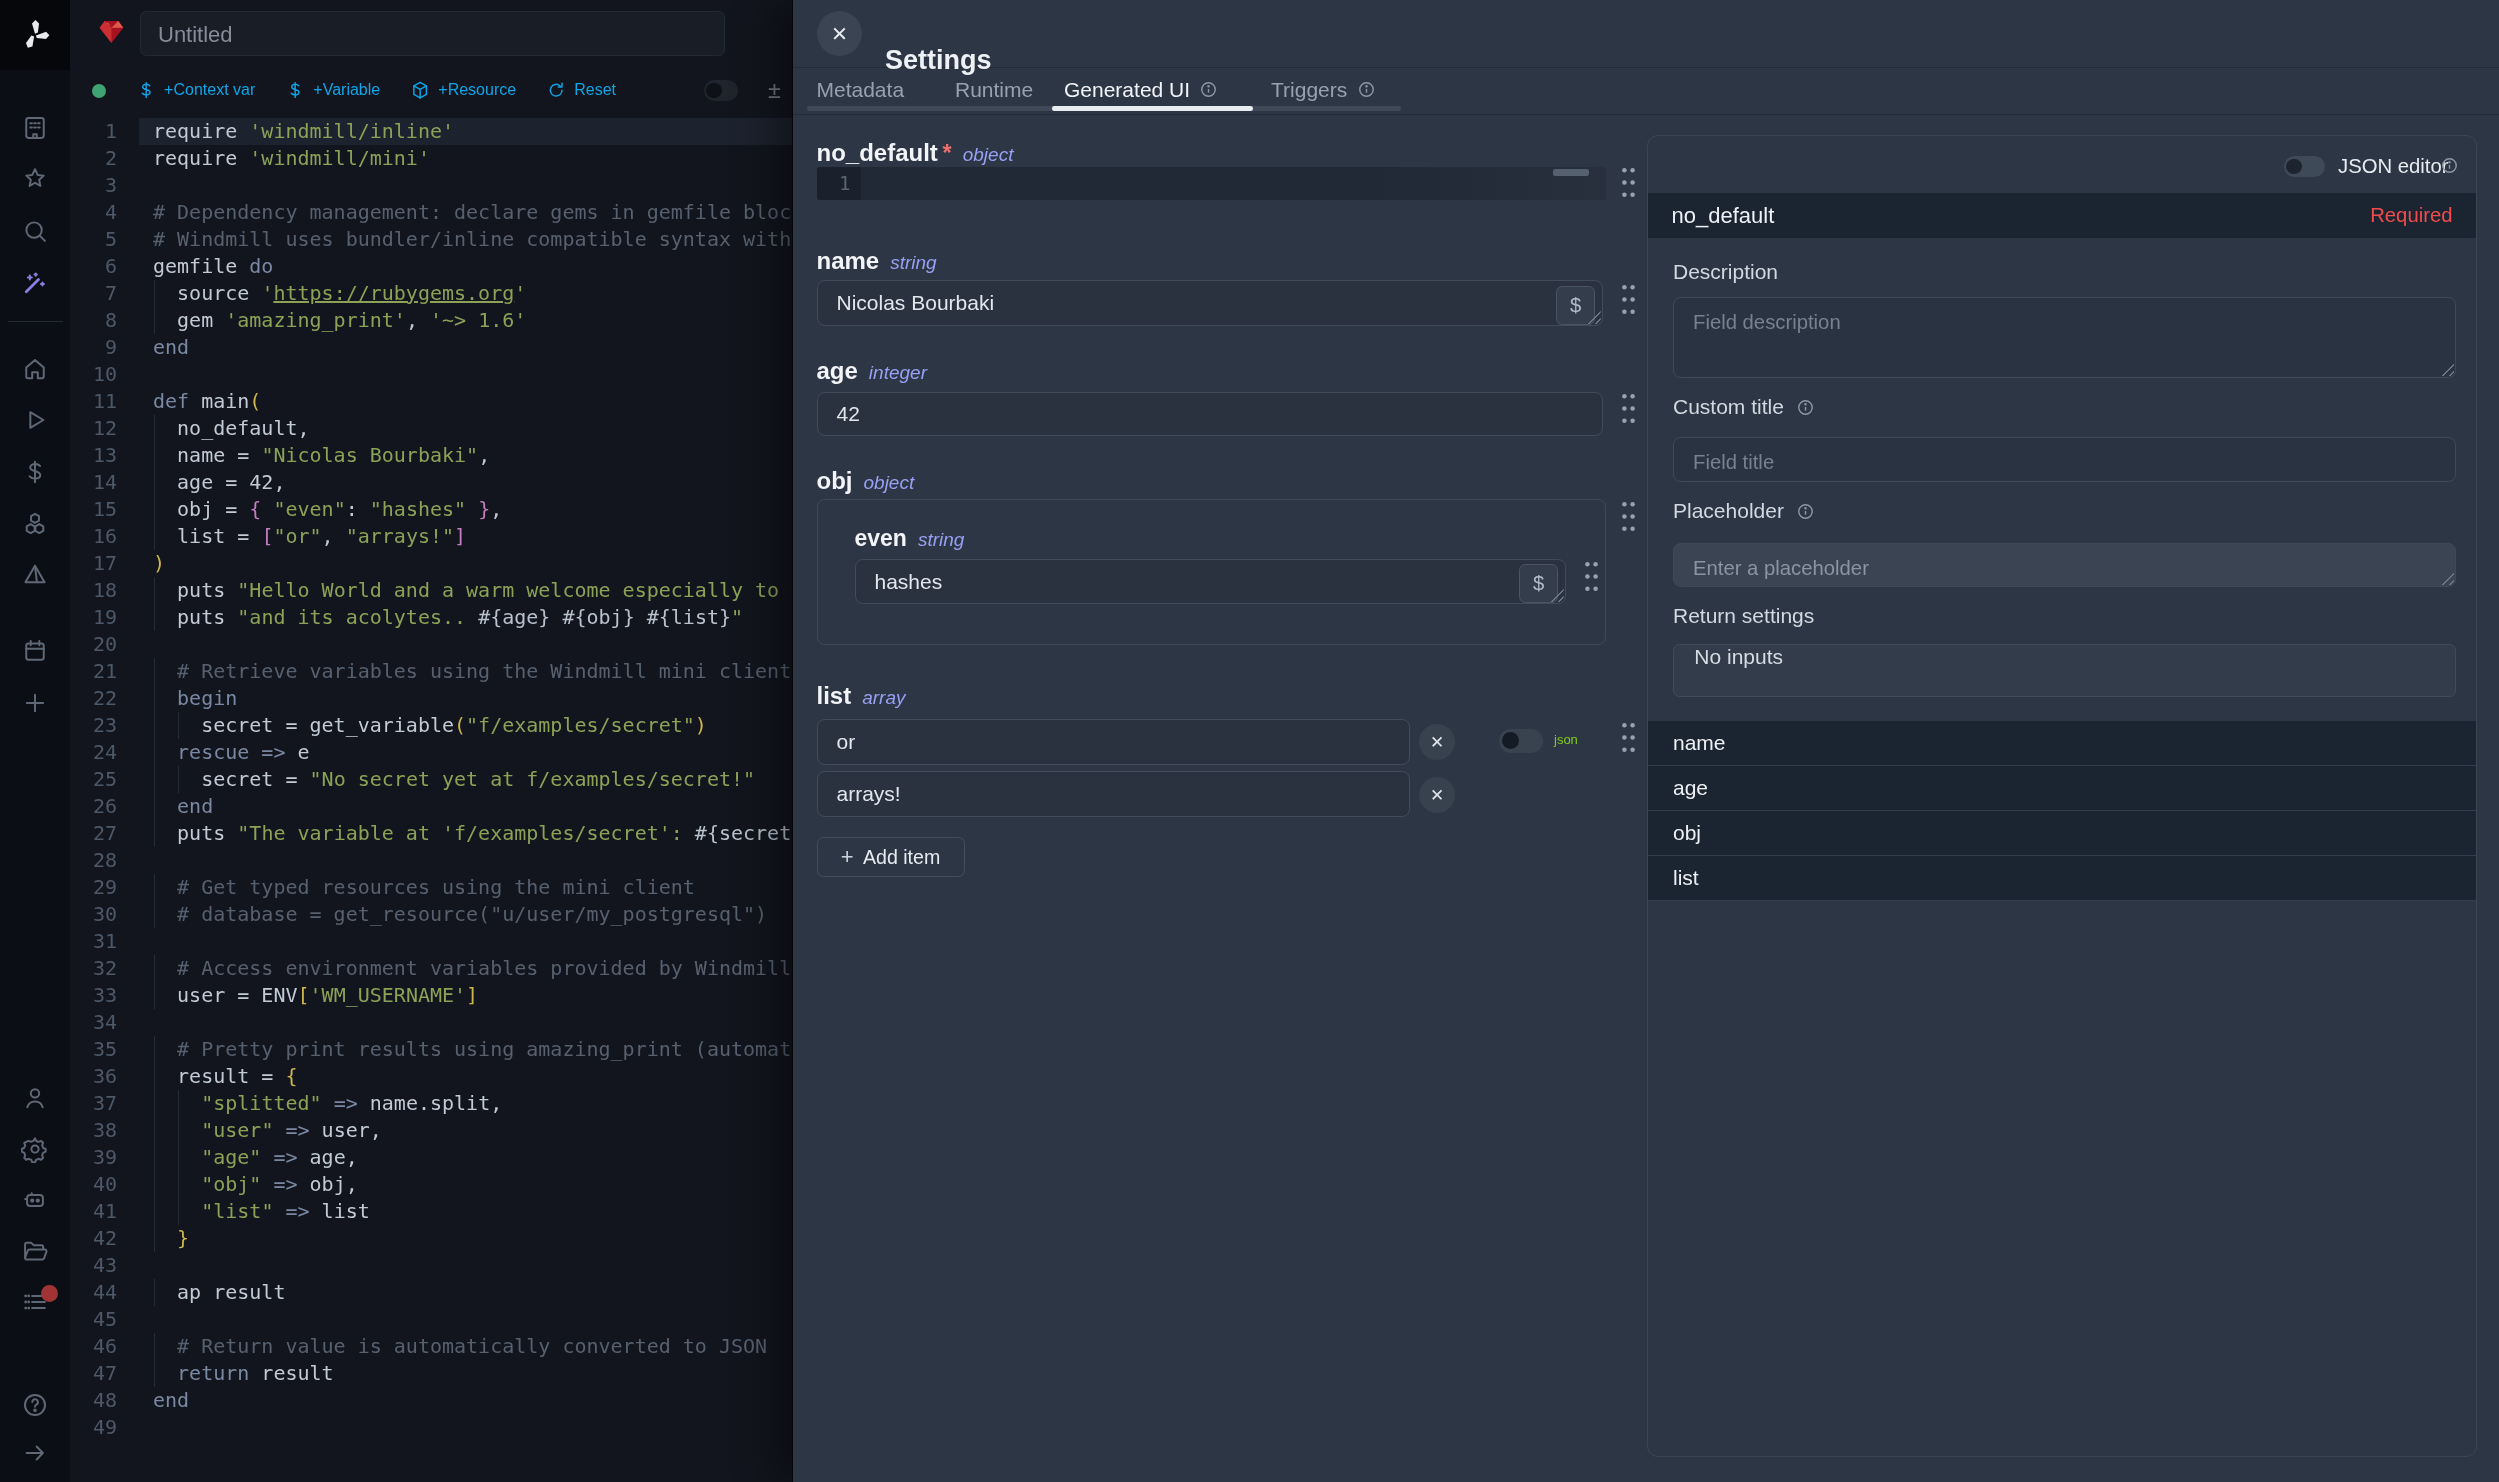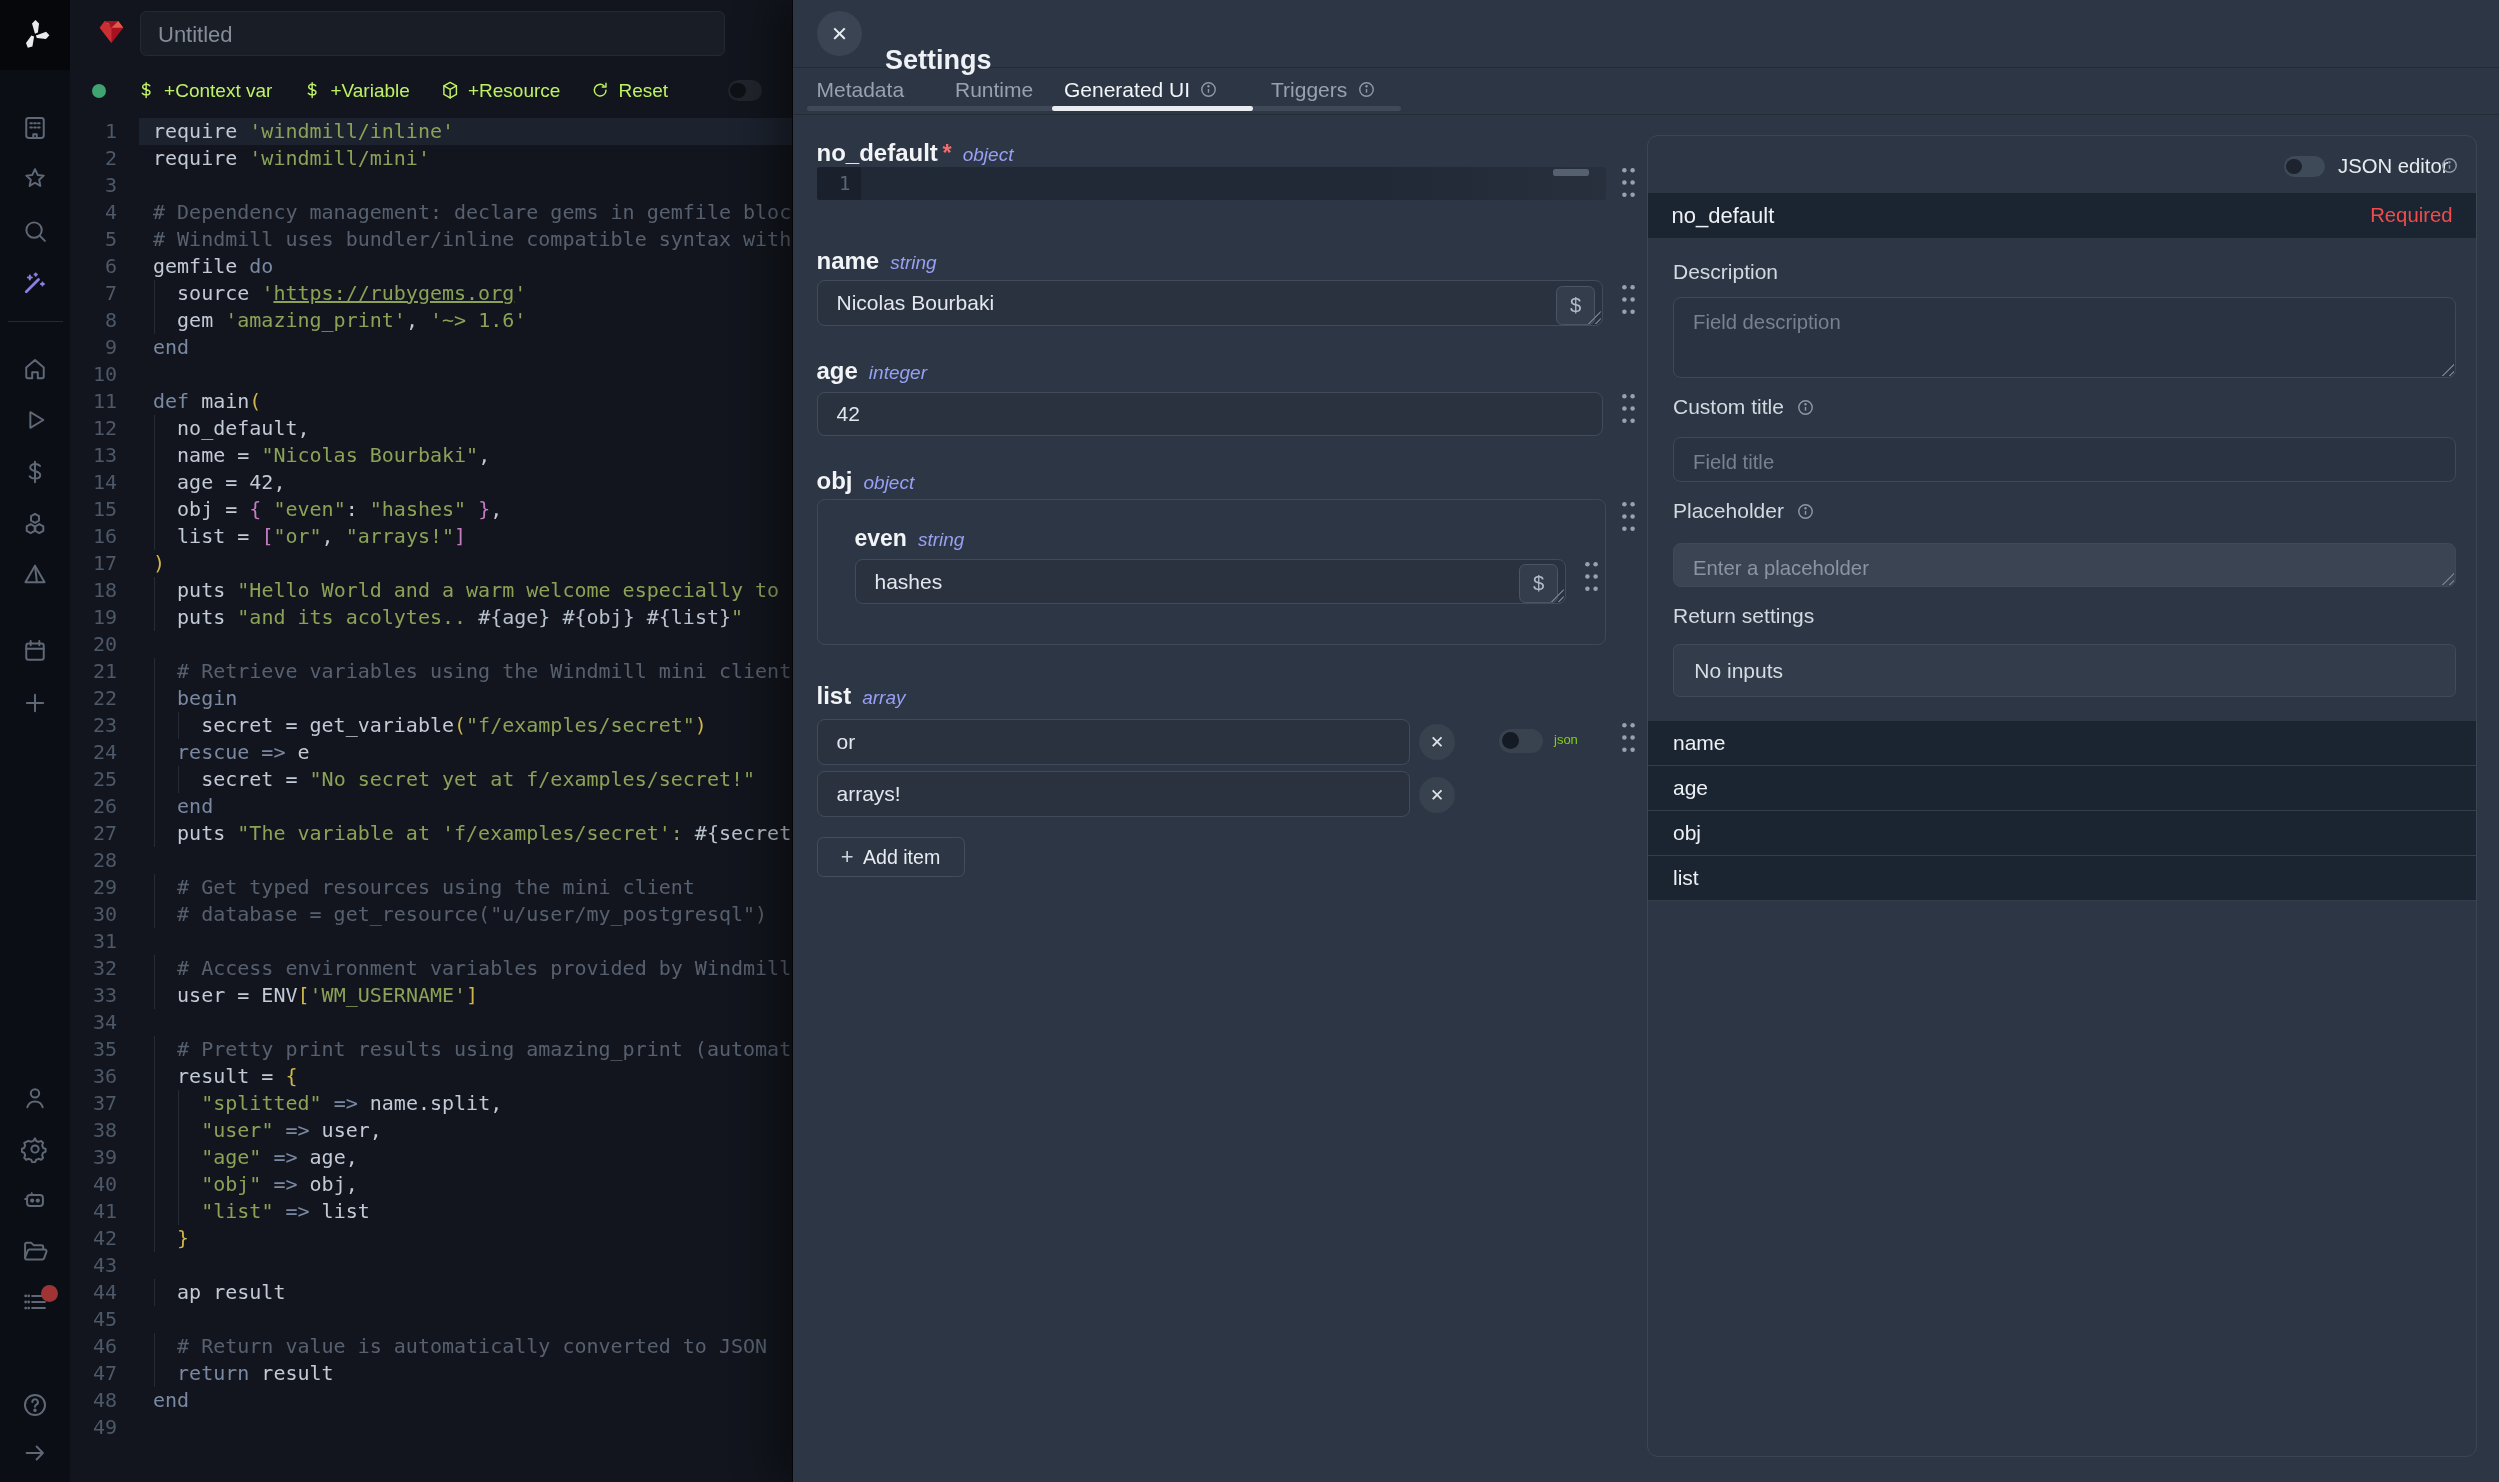--- a/index.html
+++ b/index.html
@@ -21,21 +21,21 @@
   
   #editor-col{position:absolute;left:70px;top:0;width:722px;height:1482px;background:#12151d;overflow:hidden;}
   #titlebar{position:absolute;left:0;top:0;width:100%;height:67px;}
   #lang-icon{position:absolute;left:28px;top:18px;width:27px;height:28px;}
   #title-input{position:absolute;left:70px;top:11px;width:585px;height:45px;background:#191d26;
                border:0.8px solid #242a34;border-radius:6.3px;color:#848c99;font-size:22px;
                line-height:45px;padding:0 17px;box-sizing:border-box;}
   #toolbar{position:absolute;left:0;top:67px;width:100%;height:47px;display:flex;align-items:center;
            padding:0 11px 0 22px;box-sizing:border-box;gap:30px;}
   .dot{width:14px;height:14px;border-radius:50%;background:#3fa472;flex:none;}
-  .tb-btn{display:flex;align-items:center;gap:7.8px;color:#bef264;font-size:19px;cursor:pointer;white-space:nowrap;}
+  .tb-btn{display:flex;align-items:center;gap:7.8px;color:#0ea5e9;font-size:16px;cursor:pointer;white-space:nowrap;}
   .tb-btn svg{width:20.3px;height:20.3px;}
   #tb-spacer{flex:1;}
   .tgl{position:relative;border-radius:782px;cursor:pointer;}
   .tgl::after{content:"";position:absolute;border-radius:50%;}
   #tb-toggle{width:34px;height:20.3px;background:#20242c;flex:none;}
   #tb-toggle::after{left:2.3px;top:2.3px;width:15.7px;height:15.7px;background:#0e1116;}
   #tb-pm{color:#6f7782;font-size:23.5px;cursor:pointer;}
 
   
   #code{position:absolute;left:0;top:113px;width:100%;height:1369px;padding-top:4.7px;
@@ -110,21 +110,21 @@
   #nd-row{top:57px;}
   .sel-name{font-size:22px;color:#eef1f5;}
   .req-badge{margin-left:auto;font-size:20.3px;color:#f14c4c;}
   .ins-label{position:absolute;left:25px;font-size:21px;color:#d3d9e1;display:flex;align-items:center;gap:12.5px;}
   .ins-input{position:absolute;left:25px;width:783px;background:#2a3341;border:0.8px solid #3f4a59;
              border-radius:7.8px;box-sizing:border-box;color:#77818f;font-size:20.3px;
              padding:12.5px 19px;overflow:hidden;}
   #ph-input{background:#3a4452;color:#8a94a3;}
   #no-inputs{position:absolute;left:25px;top:508px;width:783px;height:53px;background:#323c4a;
              border:0.8px solid #414b5a;border-radius:6.3px;box-sizing:border-box;display:flex;
-             align-items:center;padding:0 20.3px;font-size:21px;color:#d6dce3;}
+             align-items:flex-start;padding:0 20.3px;font-size:21px;color:#d6dce3;}
   #insp-rows{position:absolute;left:0;top:585px;width:100%;}
   .insp-row{height:45px;background:#1b2431;border-bottom:0.8px solid #333e4c;display:flex;
             align-items:center;padding:0 25px;box-sizing:border-box;font-size:21px;color:#eef1f4;cursor:pointer;}
 </style>
 </head>
 <body>
 
 <div id="app">
 
   <nav id="rail">

